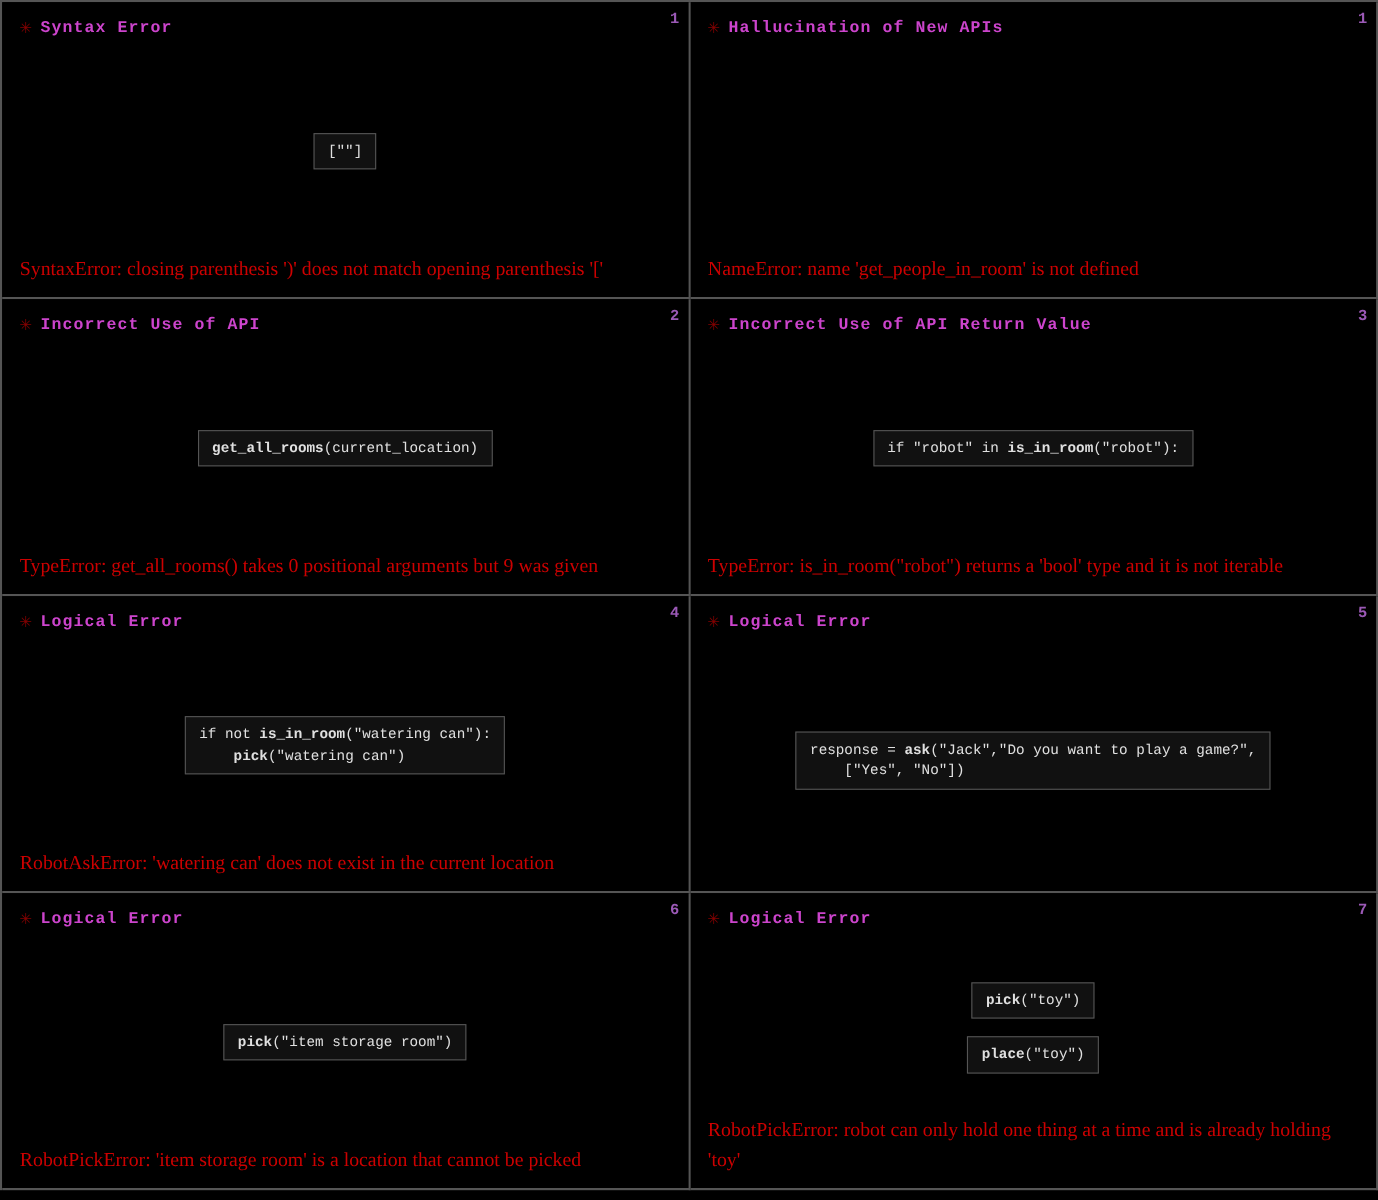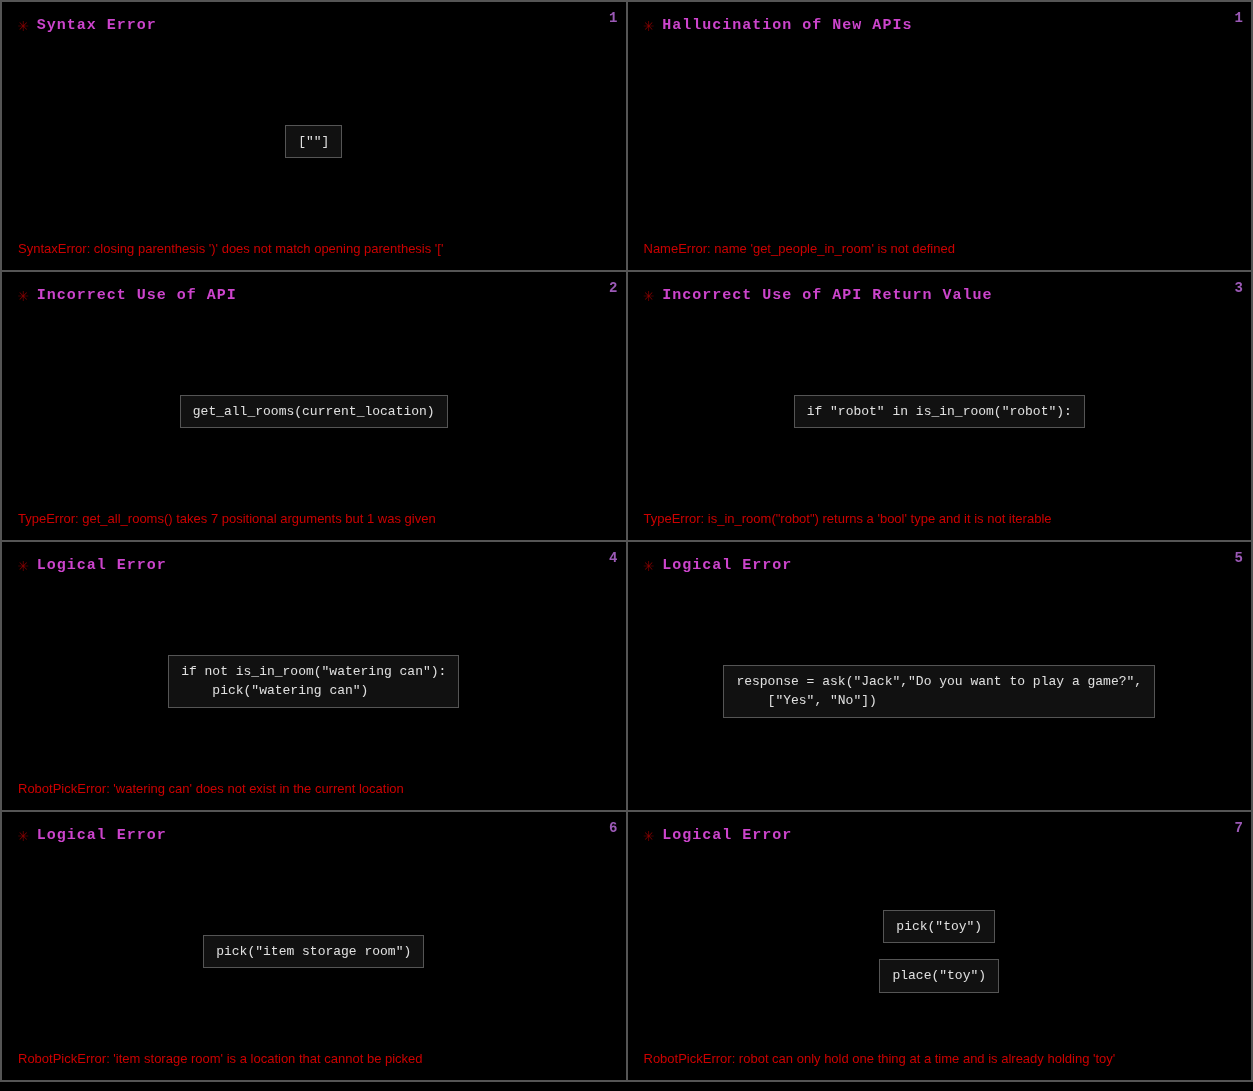--- a/index.html
+++ b/index.html
@@ -63,27 +63,27 @@
       border: 1px solid #555;
       color: #e0e0e0;
       padding: 6px 12px;
       font-family: 'Courier New', Courier, monospace;
       font-size: 13px;
       white-space: pre;
       line-height: 1.5;
     }
     .error-text {
       color: #cc0000;
-      font-size: 13px;
-      font-family: Liberation Sans, sans-serif;
+      font-size: 18px;
+      font-family: Liberation Serif, serif;
       margin-top: auto;
       line-height: 1.5;
     }
     .code-block span.fn {
-      font-weight: normal;
+      font-weight: bold;
     }
   </style>
 </head>
 <body>
 
 <div class="grid">
 
   <div class="cell" style="position: relative;">
     <div class="cell-header">
       <span class="robot-icon" style="color: rgb(136, 0, 0); font-size: 18px;">✳</span>
@@ -108,21 +108,21 @@
 
   <div class="cell">
     <div class="cell-header">
       <span class="robot-icon" style="color: rgb(136, 0, 0); font-size: 18px;">✳</span>
       <span class="cell-title">Incorrect Use of API</span>
     </div>
     <span class="cell-number">2</span>
     <div class="code-area">
       <div class="code-block"><span class="fn">get_all_rooms</span>(current_location)</div>
     </div>
-    <div class="error-text">TypeError: get_all_rooms() takes 7 positional arguments but 1
+    <div class="error-text">TypeError: get_all_rooms() takes 0 positional arguments but 9
 was given</div>
   </div>
 
   <div class="cell">
     <div class="cell-header">
       <span class="robot-icon" style="color: rgb(136, 0, 0); font-size: 18px;">✳</span>
       <span class="cell-title">Incorrect Use of API Return Value</span>
     </div>
     <span class="cell-number">3</span>
     <div class="code-area">
@@ -135,21 +135,21 @@
   <div class="cell">
     <div class="cell-header">
       <span class="robot-icon" style="color: rgb(136, 0, 0); font-size: 18px;">✳</span>
       <span class="cell-title">Logical Error</span>
     </div>
     <span class="cell-number">4</span>
     <div class="code-area">
       <div class="code-block">if not <span class="fn">is_in_room</span>("watering can"):
     <span class="fn">pick</span>("watering can")</div>
     </div>
-    <div class="error-text">RobotPickError: 'watering can' does not exist in the current
+    <div class="error-text">RobotAskError: 'watering can' does not exist in the current
 location</div>
   </div>
 
   <div class="cell">
     <div class="cell-header">
       <span class="robot-icon" style="color: rgb(136, 0, 0); font-size: 18px;">✳</span>
       <span class="cell-title">Logical Error</span>
     </div>
     <span class="cell-number">5</span>
     <div class="code-area">

